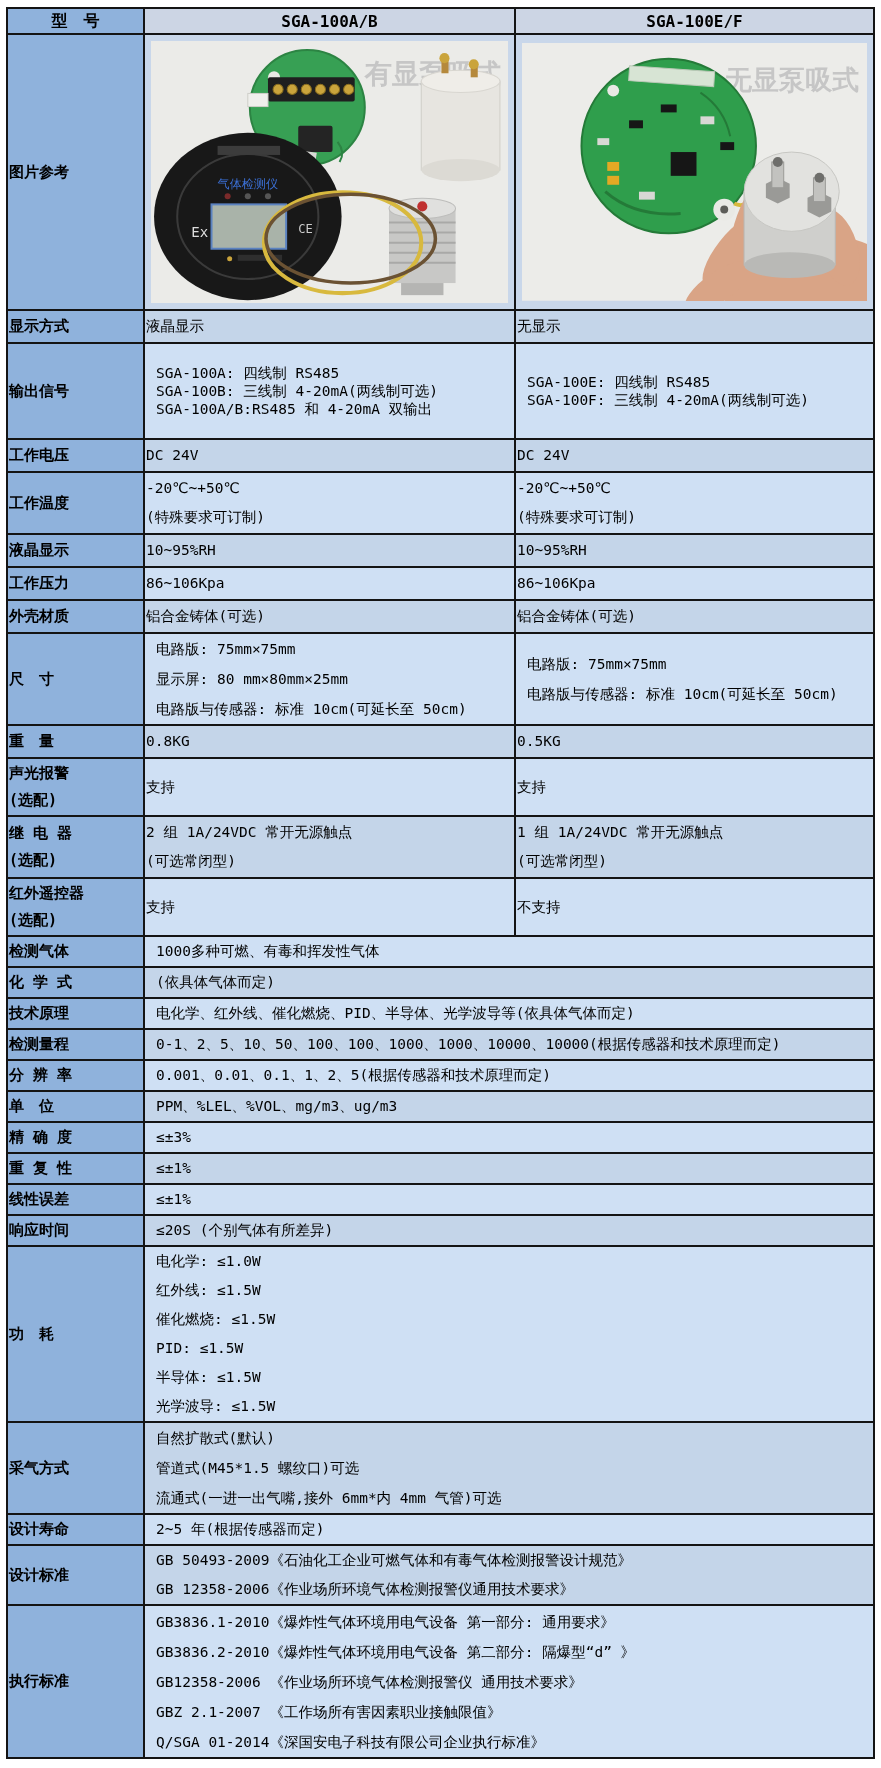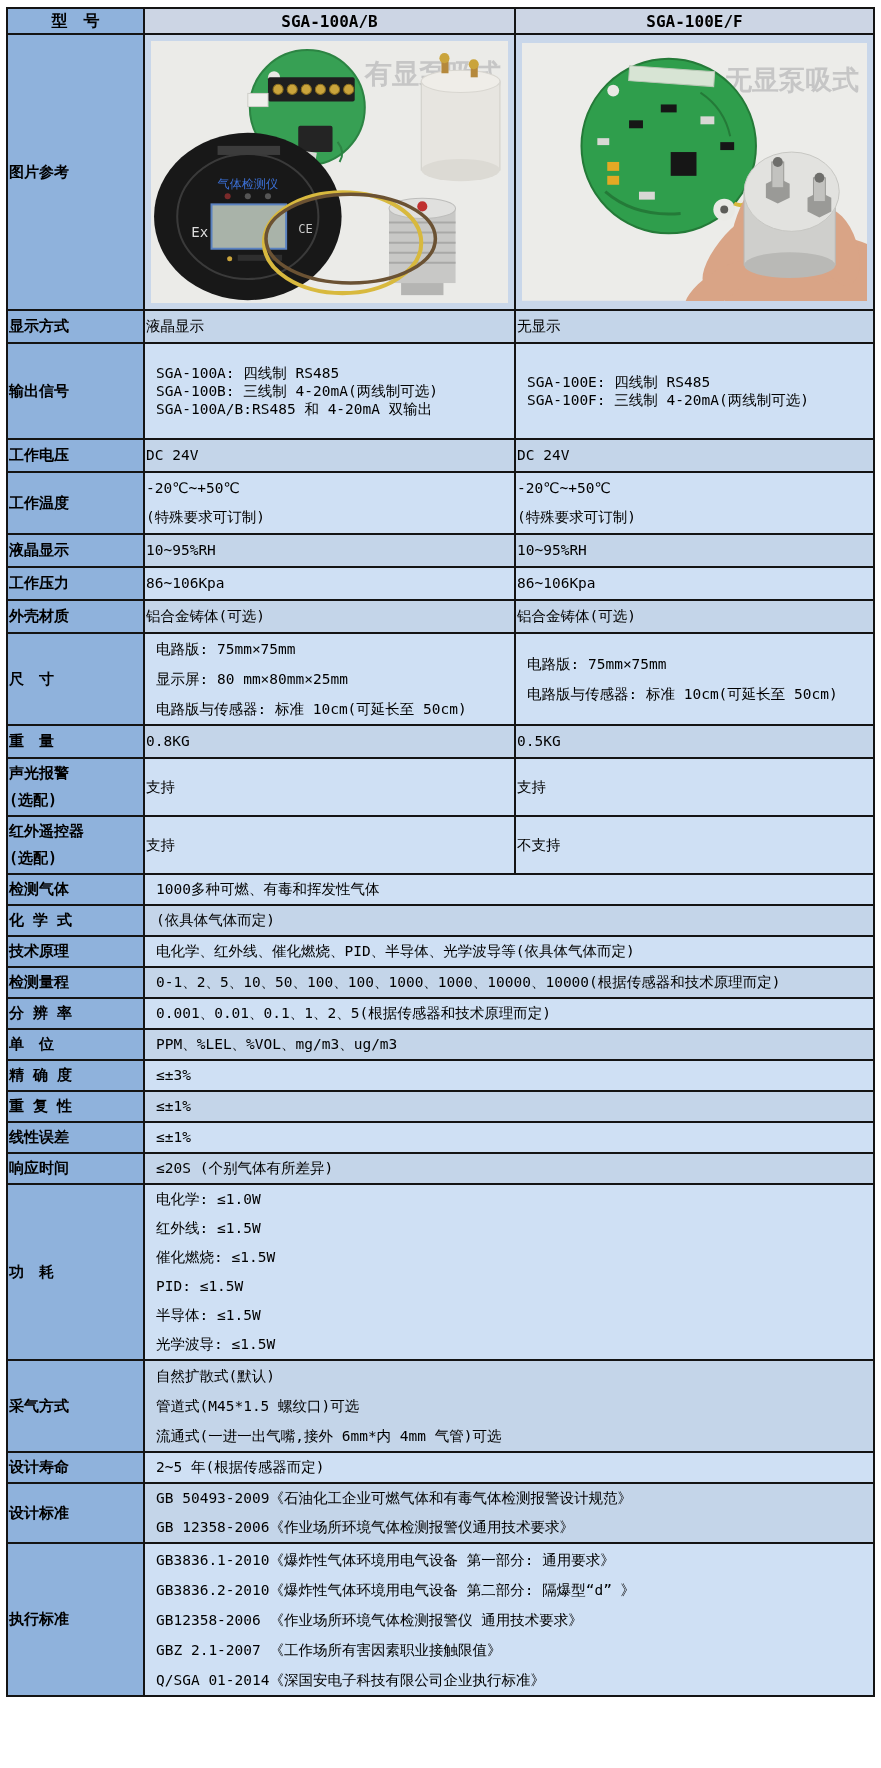--- a/index.html
+++ b/index.html
@@ -204,20 +204,28 @@
     <td class="lab">重　量</td>
     <td class="val">0.8KG</td>
     <td class="val">0.5KG</td>
   </tr>
   <tr class="bl" style="height:53px">
     <td class="lab">声光报警
 (选配)</td>
     <td class="val">支持</td>
     <td class="val">支持</td>
   </tr>
+  <tr class="bd" style="height:58px">
+    <td class="lab">继 电 器
+(选配)</td>
+    <td class="val">2 组 1A/24VDC 常开无源触点
+(可选常闭型)</td>
+    <td class="val">1 组 1A/24VDC 常开无源触点
+(可选常闭型)</td>
+  </tr>
   <tr class="bl" style="height:57px">
     <td class="lab">红外遥控器
 (选配)</td>
     <td class="val">支持</td>
     <td class="val">不支持</td>
   </tr>
   <tr class="bl" style="height:27px">
     <td class="lab">检测气体</td>
     <td class="val tl" colspan="2">1000多种可燃、有毒和挥发性气体</td>
   </tr>

